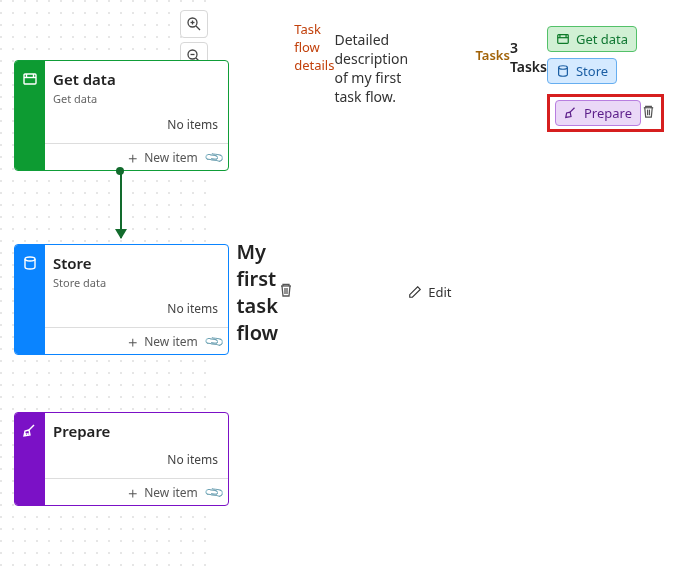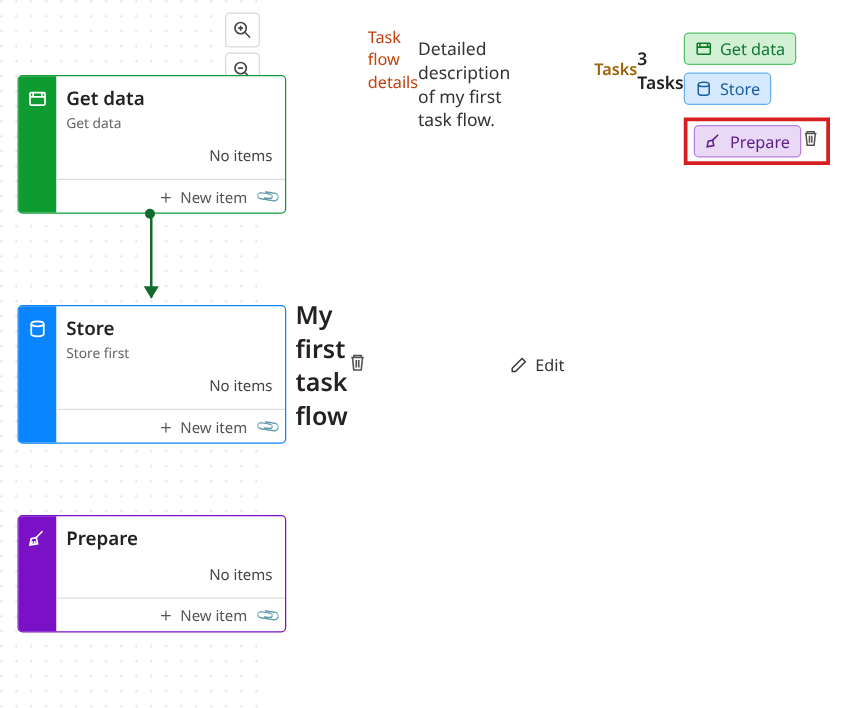--- a/index.html
+++ b/index.html
@@ -177,21 +177,21 @@
   <div class="node node-blue" style="left:14px; top:244px;">
     <div class="node-strip strip-blue">
       <svg width="16" height="16" viewBox="0 0 16 16" fill="none" stroke="#fff" stroke-width="1.4">
           <ellipse cx="8" cy="4" rx="5" ry="2"></ellipse>
           <path d="M3 4 V12 A5 2 0 0 0 13 12 V4"></path>
         </svg>
     </div>
     <div class="node-body">
       <div class="node-main">
         <div class="node-title">Store</div>
-        <div class="node-sub">Store first</div>
+        <div class="node-sub">Store data</div>
         <div class="node-noitems">No items</div>
       </div>
       <div class="node-footer">
         <div class="new-item">
           <span class="plus">＋</span>
           <span>New item</span>
         </div>
         <span class="clip">📎</span>
       </div>
     </div>

